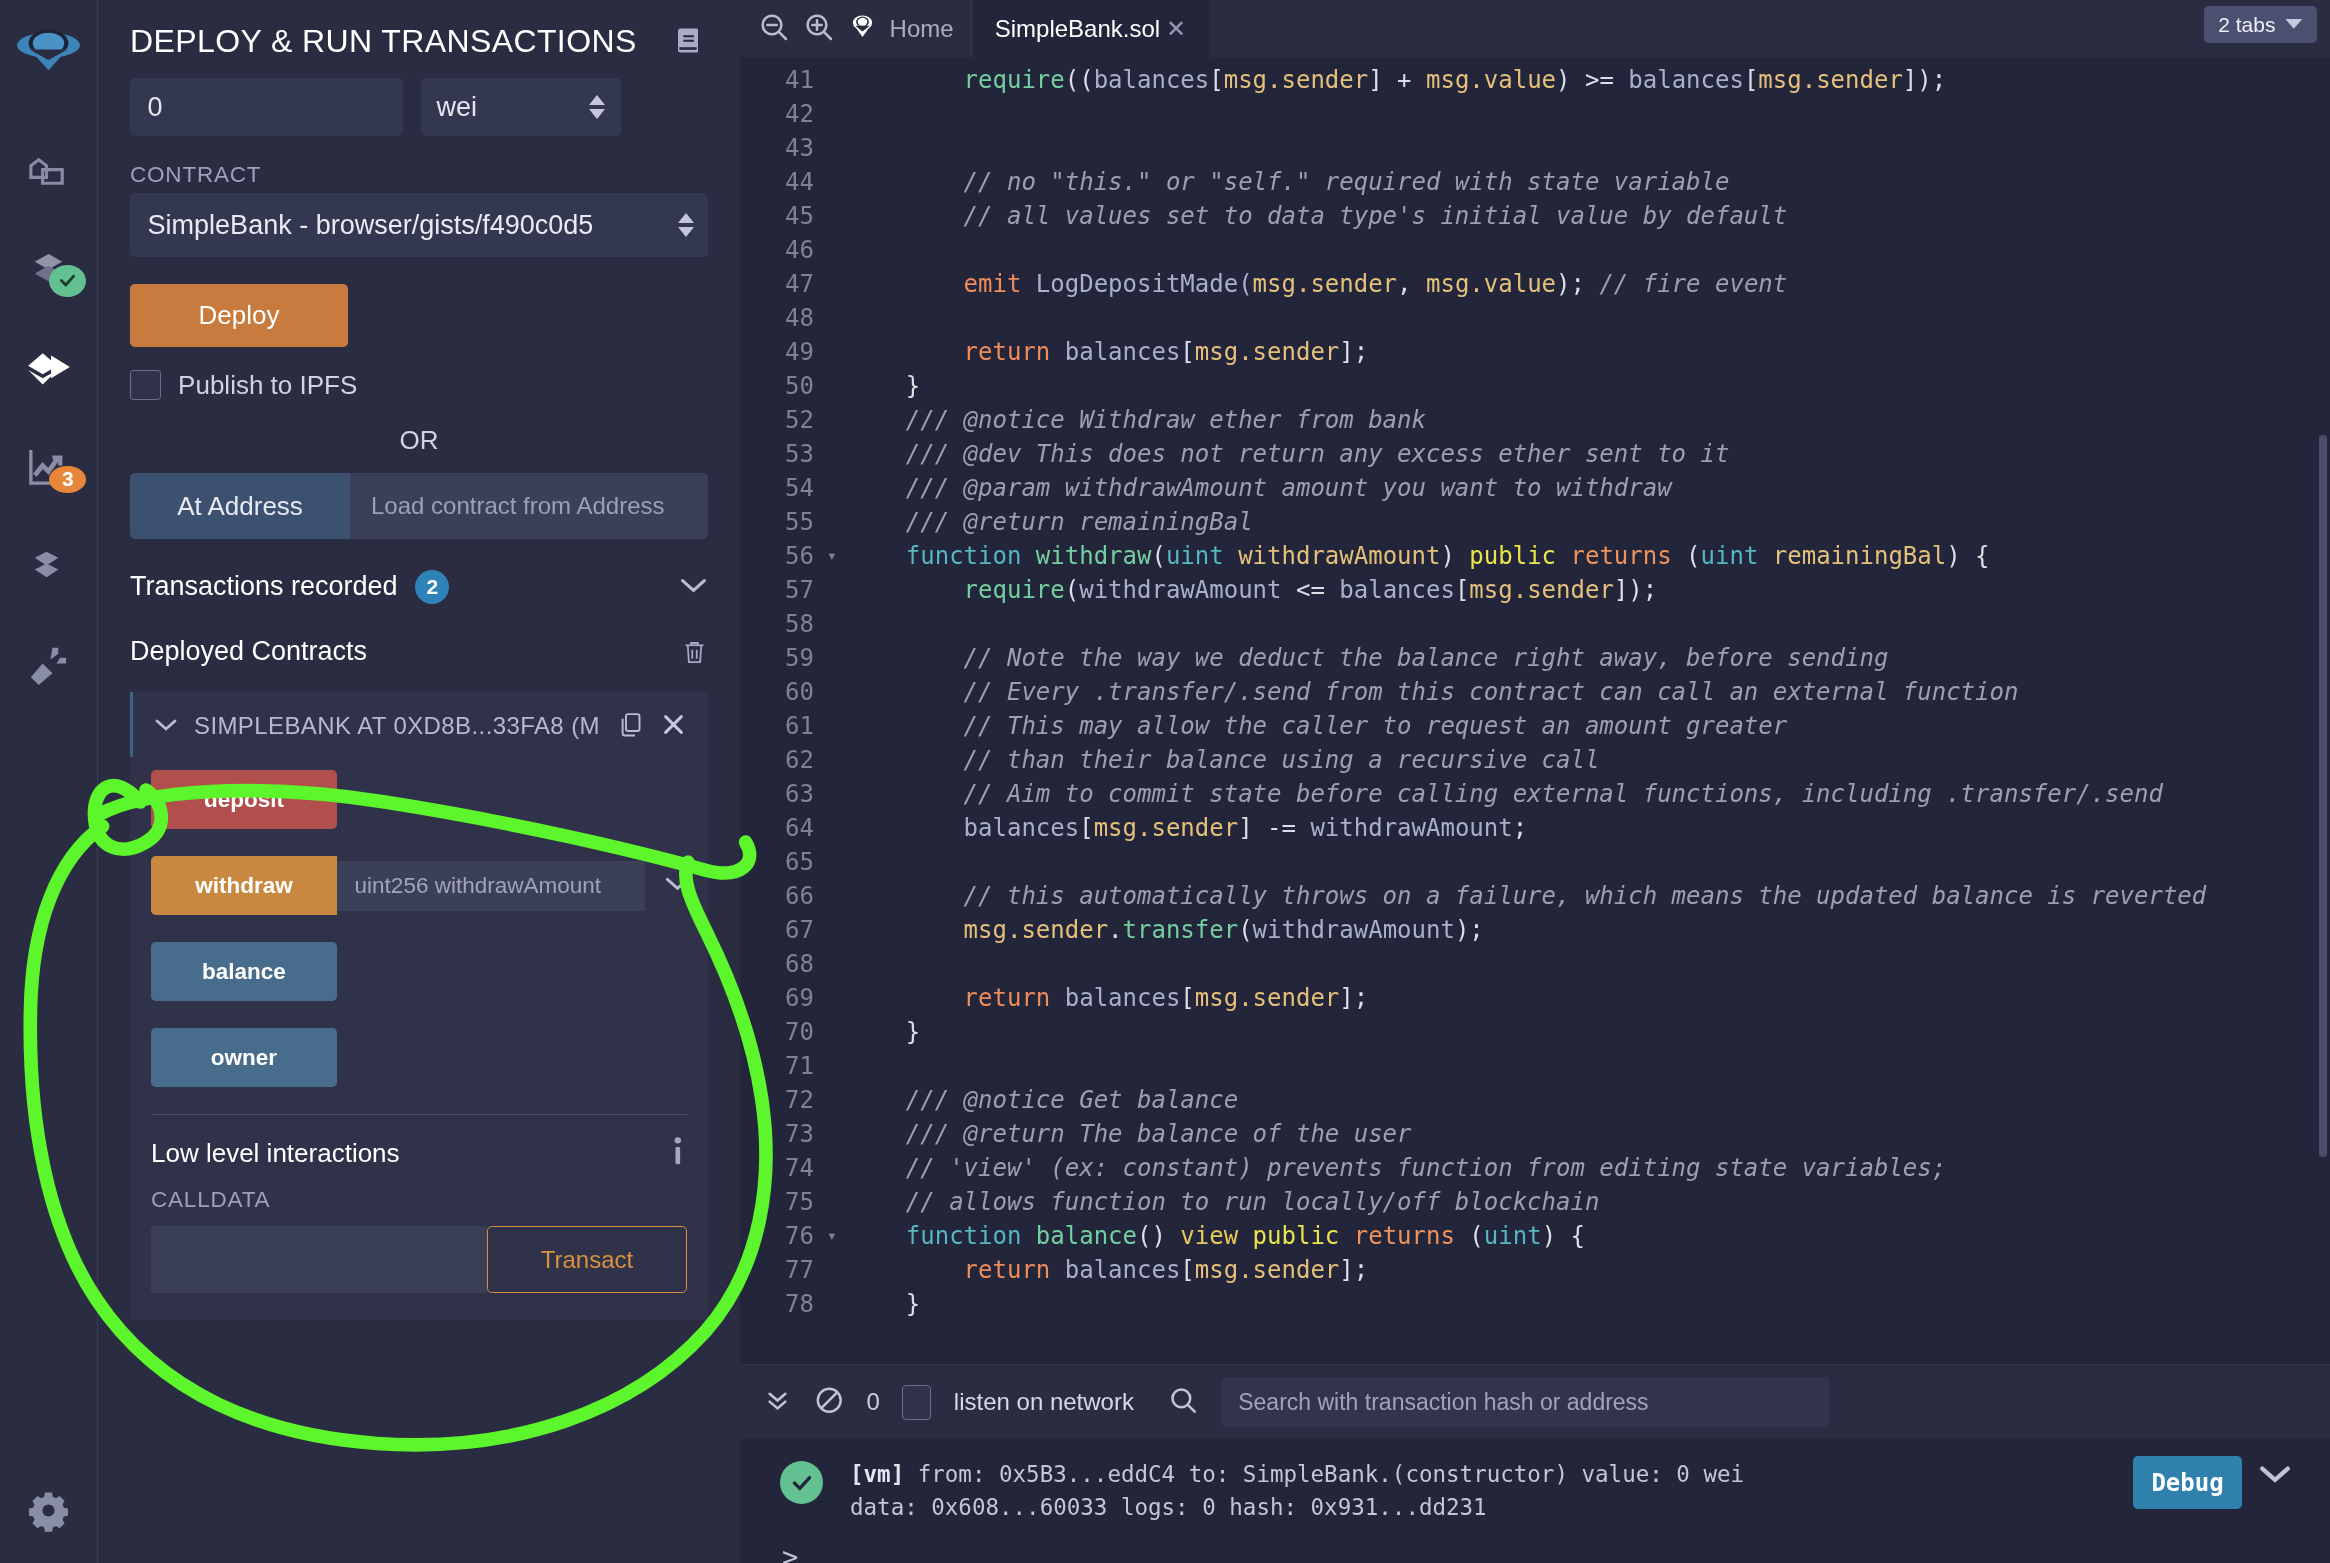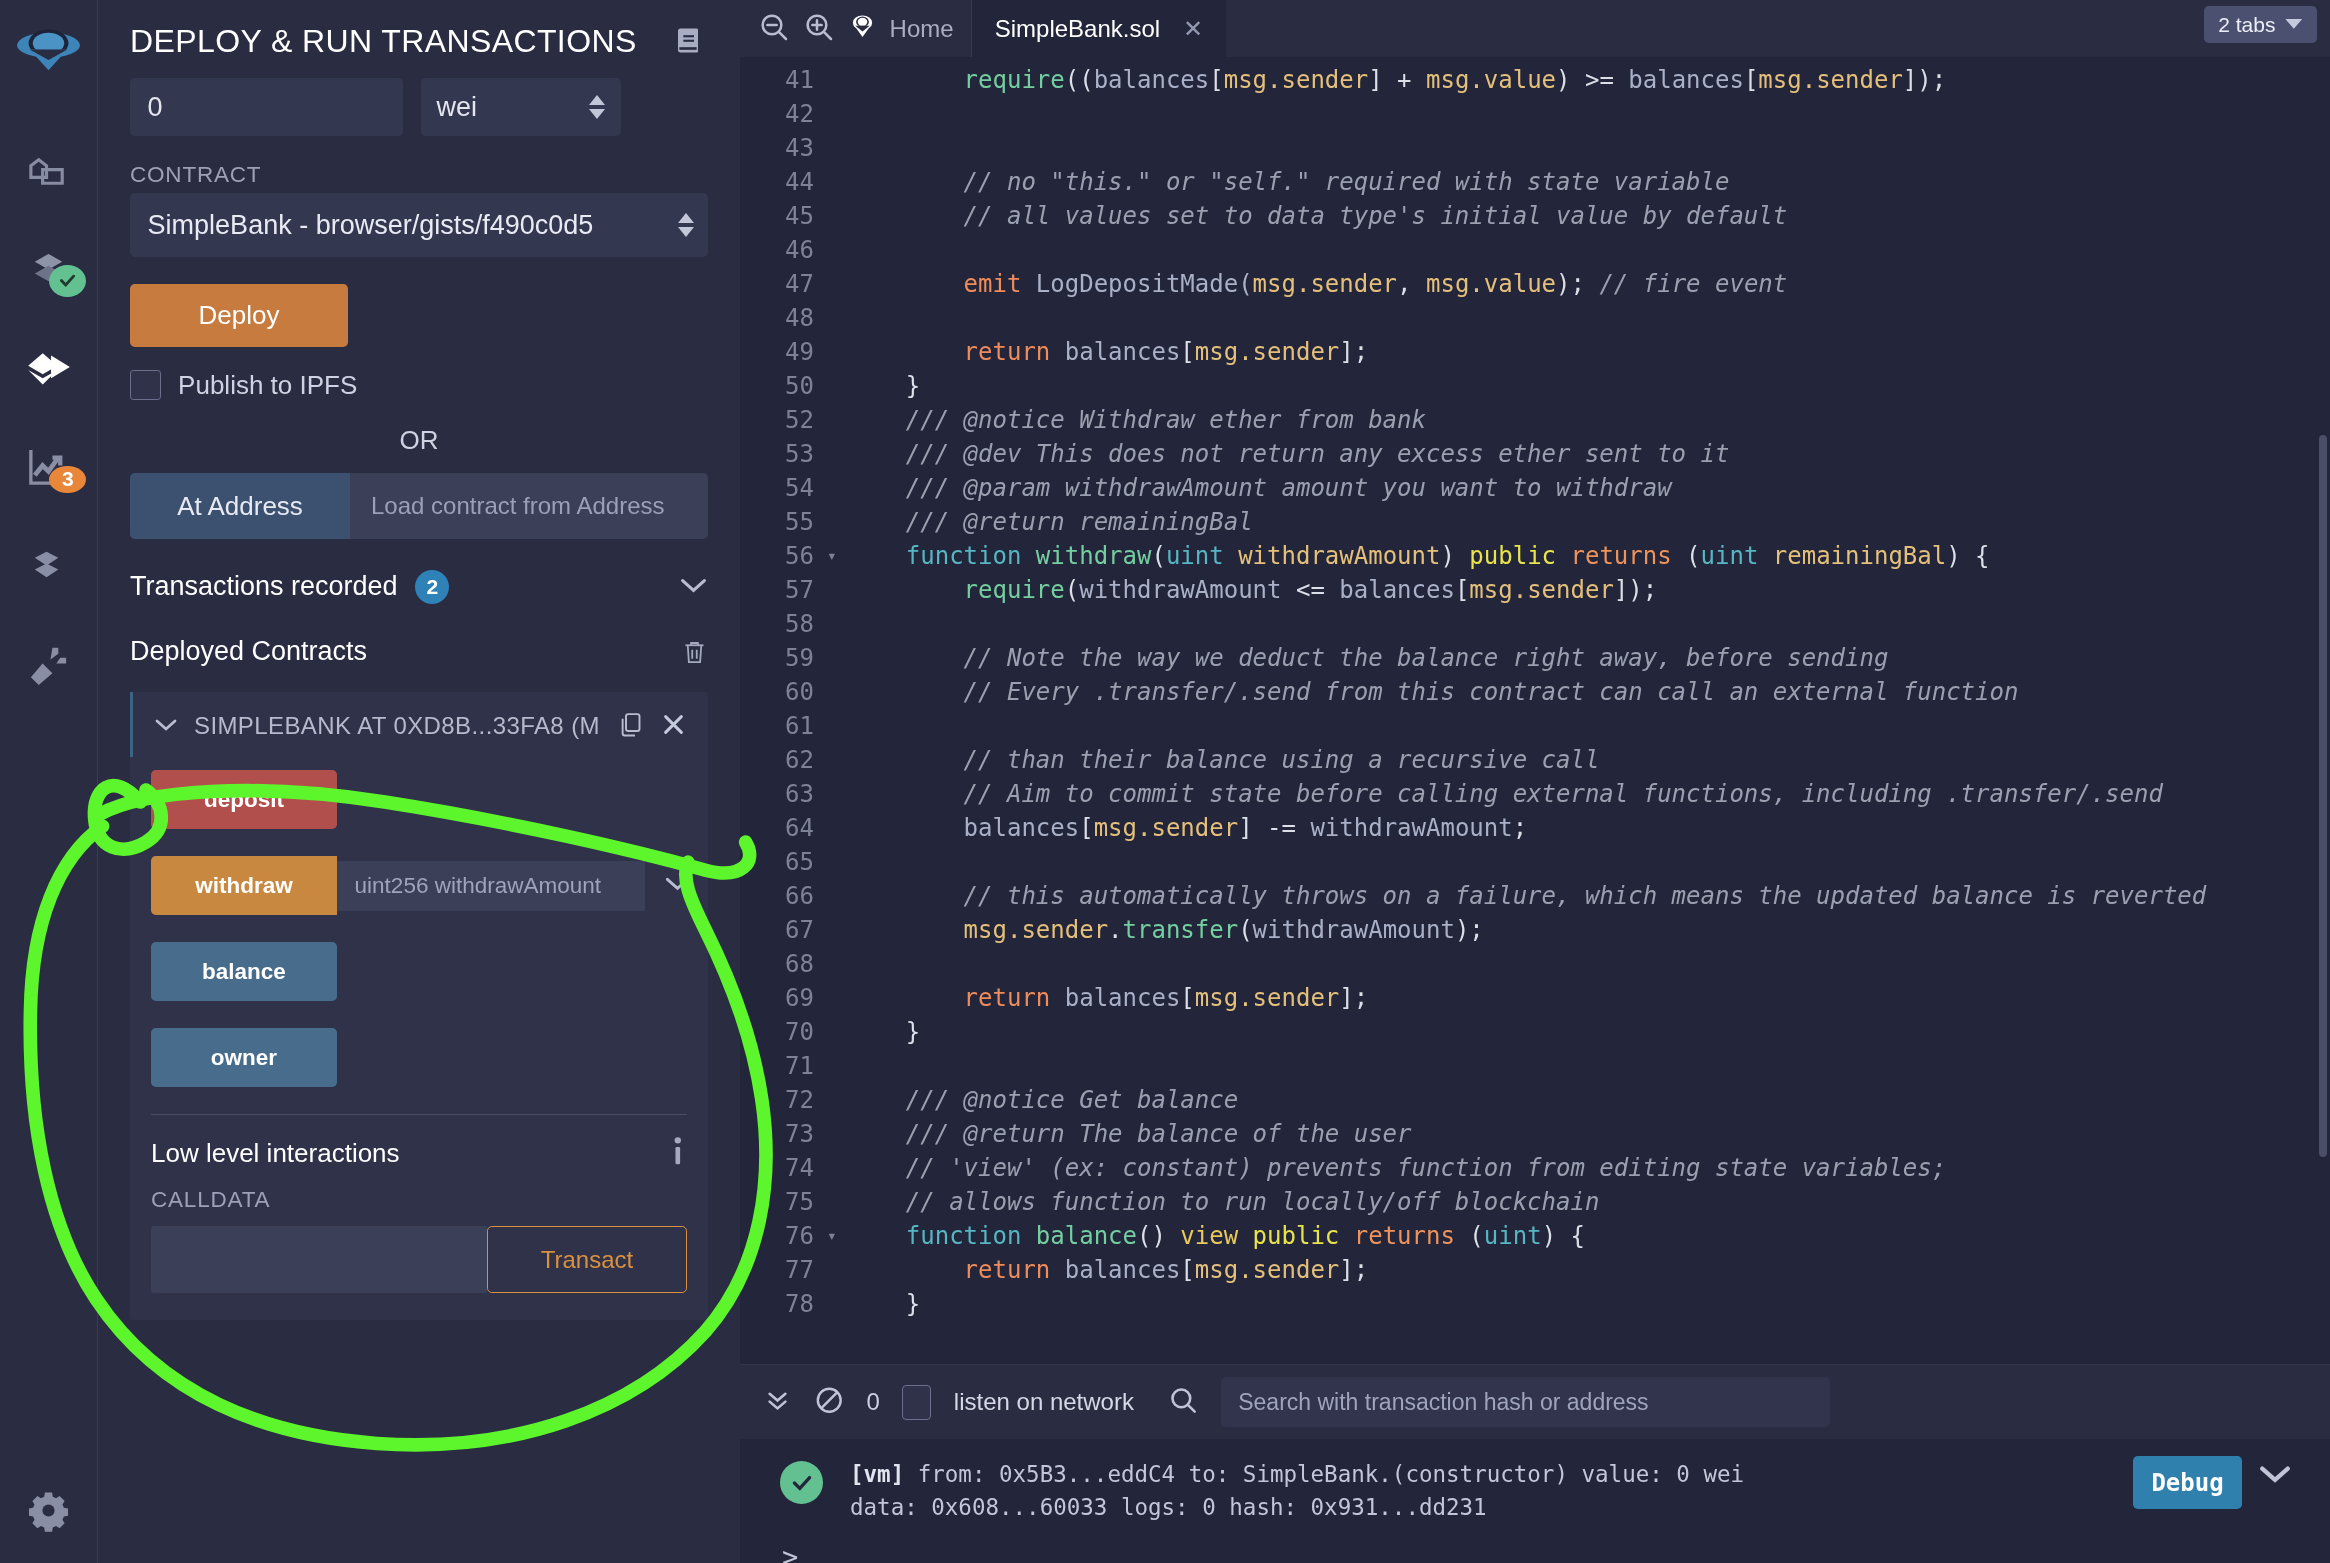--- a/index.html
+++ b/index.html
@@ -176,21 +176,21 @@
   .main {
     flex: 1 1 auto; height: 1564px; display: flex; flex-direction: column;
     background: #23263a; position: relative;
   }
   .tabbar {
     height: 58px; background: #2a2c42; display: flex; align-items: stretch;
     border-bottom: 1.6px solid #23263a; position: relative;
   }
   .tab-tools { display: flex; align-items: center; gap: 13px; padding: 0 17.6px; }
   .tab {
-    display: flex; align-items: center; gap: 18px; padding: 0 22.5px;
+    display: flex; align-items: center; gap: 1px; padding: 0 22.5px;
     color: #a9adc2; font-size: 24px; cursor: pointer;
     border-left: 0.8px solid #373a52;
   }
   .tab.active { background: #23263a; color: #ffffff; }
   .tab .close { color: #9398b0; font-size: 24px; margin-left: 4.8px; }
   .tabs-count {
     position: absolute; right: 13px; top: 6.4px;
     background: #4c5070; color: #eceef7; border-radius: 4.8px;
     padding: 6.4px 14.4px; font-size: 21px; display: flex; align-items: center; gap: 9.6px;
   }
@@ -611,20 +611,21 @@
             <span class="code-txt"><span class="cm">        // Note the way we deduct the balance right away, before sending</span></span>
           </div>
           <div class="code-line">
             <span class="ln">60</span>
             <span class="fold"></span>
             <span class="code-txt"><span class="cm">        // Every .transfer/.send from this contract can call an external function</span></span>
           </div>
           <div class="code-line">
             <span class="ln">61</span>
             <span class="fold"></span>
+            <span class="code-txt"><span class="cm">        // This may allow the caller to request an amount greater</span></span>
           </div>
           <div class="code-line">
             <span class="ln">62</span>
             <span class="fold"></span>
             <span class="code-txt"><span class="cm">        // than their balance using a recursive call</span></span>
           </div>
           <div class="code-line">
             <span class="ln">63</span>
             <span class="fold"></span>
             <span class="code-txt"><span class="cm">        // Aim to commit state before calling external functions, including .transfer/.send</span></span>

